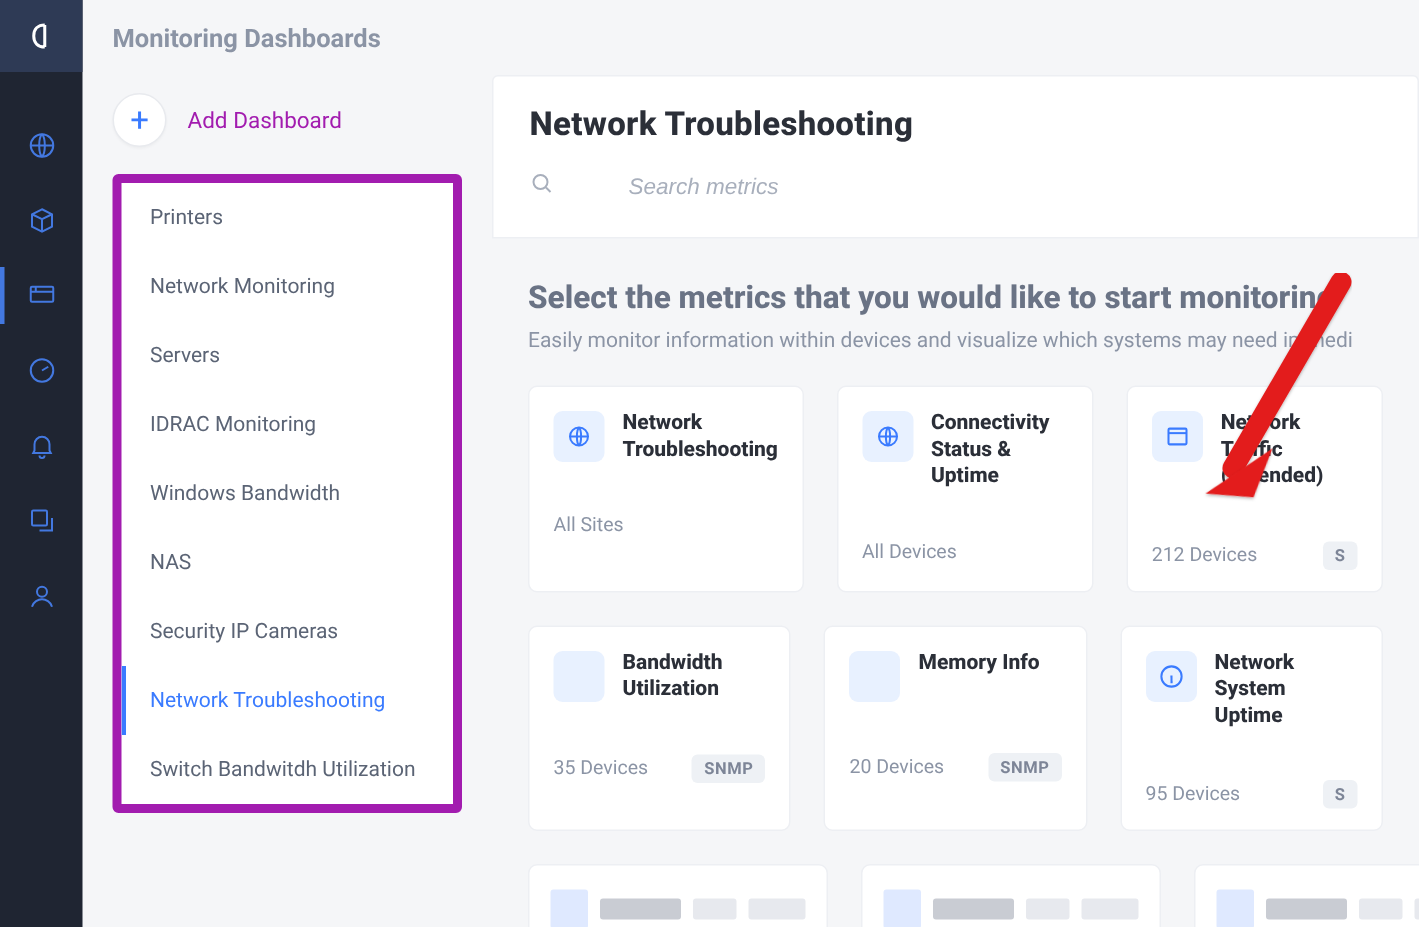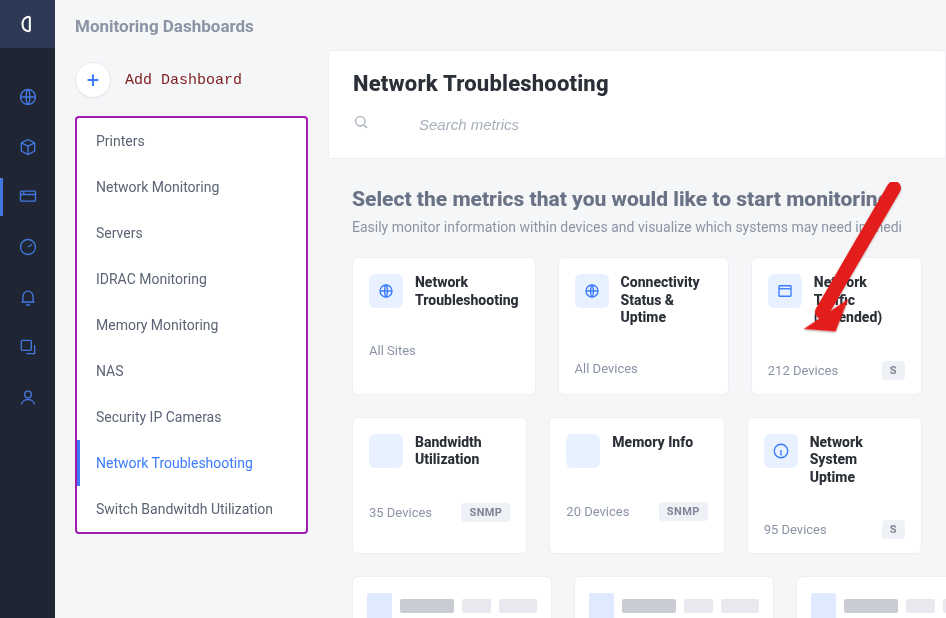--- a/index.html
+++ b/index.html
@@ -12,23 +12,23 @@
   .rail .rail-icon svg { width: 20px; height: 20px; }
   .rail .rail-icon.active::before { content: ""; position: absolute; left: 0; top: 6px; bottom: 6px; width: 3px; background: #4a87ff; }
   
   .main { flex: 1; display: flex; flex-direction: column; overflow: hidden; }
   .titlebar { padding: 16px 20px 14px; font-size: 17px; font-weight: 700; color: #8b94a5; }
   .workarea { display: flex; flex: 1; overflow: hidden; }
   
   .sidebar { width: 263px; padding: 0 10px 0 20px; }
   .add-dash { display: flex; align-items: center; gap: 14px; padding: 12px 0 18px; }
   .plus-circle { width: 36px; height: 36px; border-radius: 50%; background: #fff; border: 1px solid #e8eaee; display: flex; align-items: center; justify-content: center; color: #3a7bff; font-size: 22px; box-shadow: 0 1px 2px rgba(0,0,0,.04); }
-  .add-dash-label { color: #7f1d1d; font-size: 15px; font-family: Liberation Mono, monospace; }
+  .add-dash-label { color: #a21caf; font-size: 15px; }
   .section-label { color: #8b94a5; font-style: italic; font-size: 15px; padding: 6px 0 12px; }
-  .dash-list { background: #fff; border: 2px solid #a21caf; border-radius: 4px; overflow: hidden; }
+  .dash-list { background: #fff; border: 6px solid #a21caf; border-radius: 4px; overflow: hidden; }
   .dash-item { padding: 15px 16px; font-size: 14px; color: #5b6475; cursor: pointer; border-left: 3px solid transparent; }
   .dash-item.active { color: #3a7bff; border-left-color: #3a7bff; background: #fff; }
   
   .panel { flex: 1; padding: 0 0 0 10px; overflow: hidden; }
   .panel-header { background: #fff; border: 1px solid #edeff3; border-radius: 4px 4px 0 0; padding: 20px 24px 10px; }
   .panel-title { font-size: 22px; font-weight: 800; letter-spacing: .2px; }
   .search-row { display: flex; align-items: center; gap: 12px; padding: 18px 0 14px; }
   .search-icon { color: #a8afbc; }
   .search-input { border: none; outline: none; font-size: 15px; color: #6a7385; font-style: italic; flex: 1; margin-left: 38px; }
   .search-input::placeholder { color: #a8afbc; font-style: italic; }
@@ -118,21 +118,21 @@
       <div class="sidebar">
         <div class="add-dash">
           <div class="plus-circle">+</div>
           <span class="add-dash-label">Add Dashboard</span>
         </div>
         <div class="dash-list" id="dash-list">
             <div class="dash-item">Printers</div>
             <div class="dash-item">Network Monitoring</div>
             <div class="dash-item">Servers</div>
             <div class="dash-item">IDRAC Monitoring</div>
-            <div class="dash-item">Memory Monitoring</div>
+            <div class="dash-item">Windows Bandwidth</div>
             <div class="dash-item">NAS</div>
             <div class="dash-item">Security IP Cameras</div>
             <div class="dash-item active">Network Troubleshooting</div>
             <div class="dash-item">Switch Bandwitdh Utilization</div>
           </div>
       </div>
 
       <div class="panel" style="position:relative;">
         <div class="panel-header">
           <div class="panel-title">Network Troubleshooting</div>

